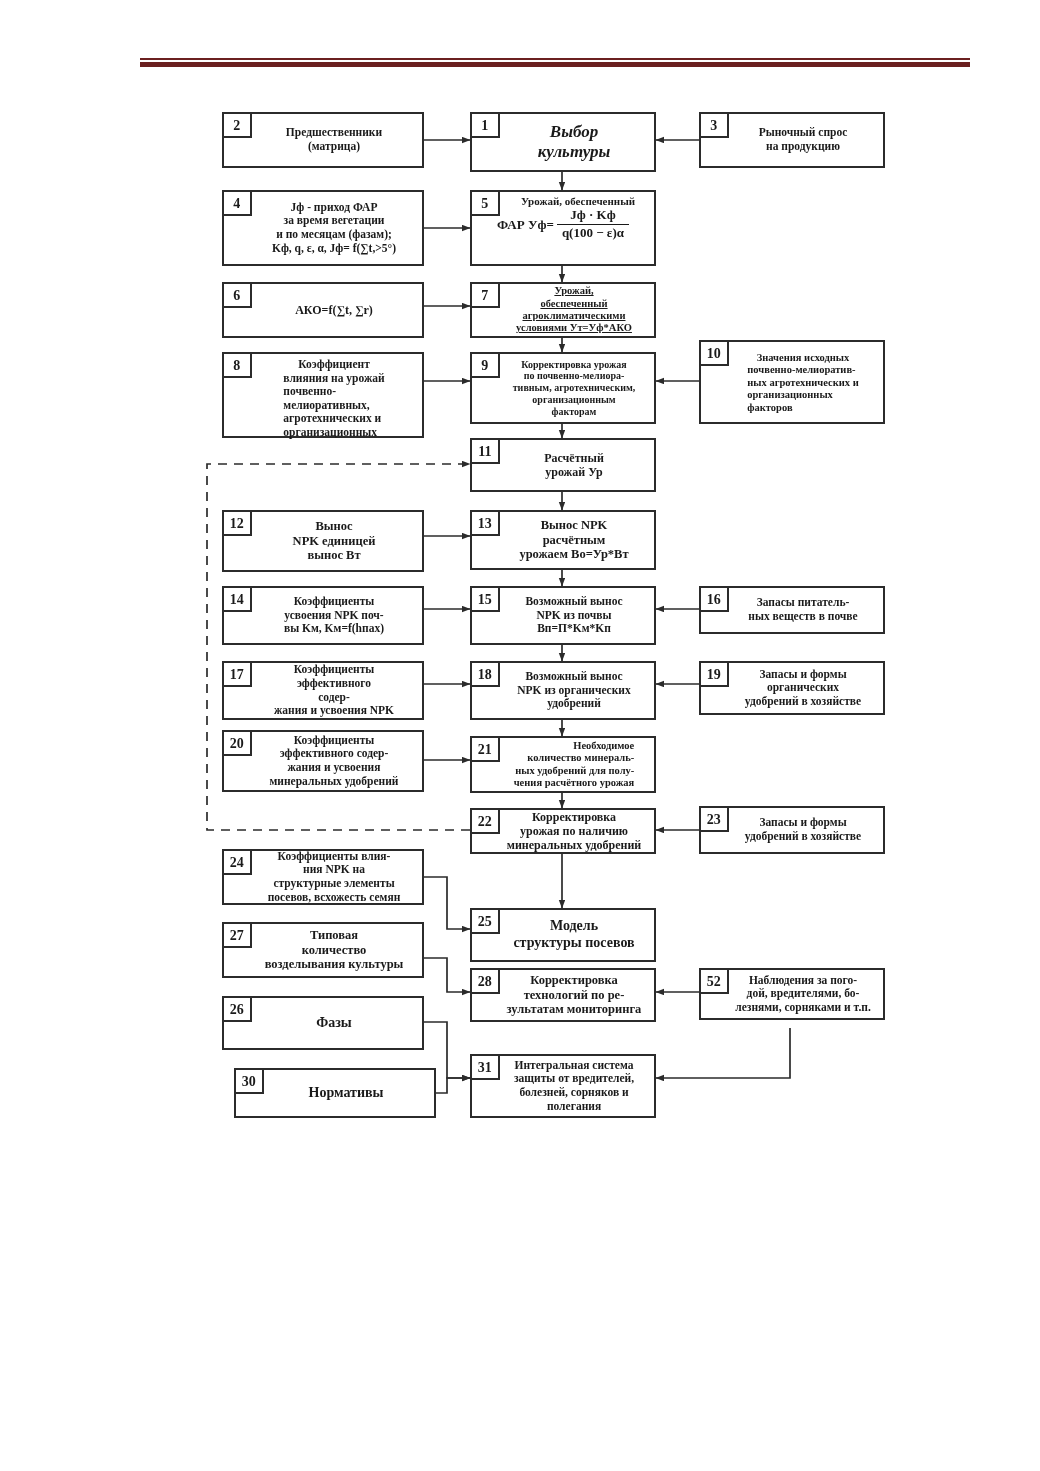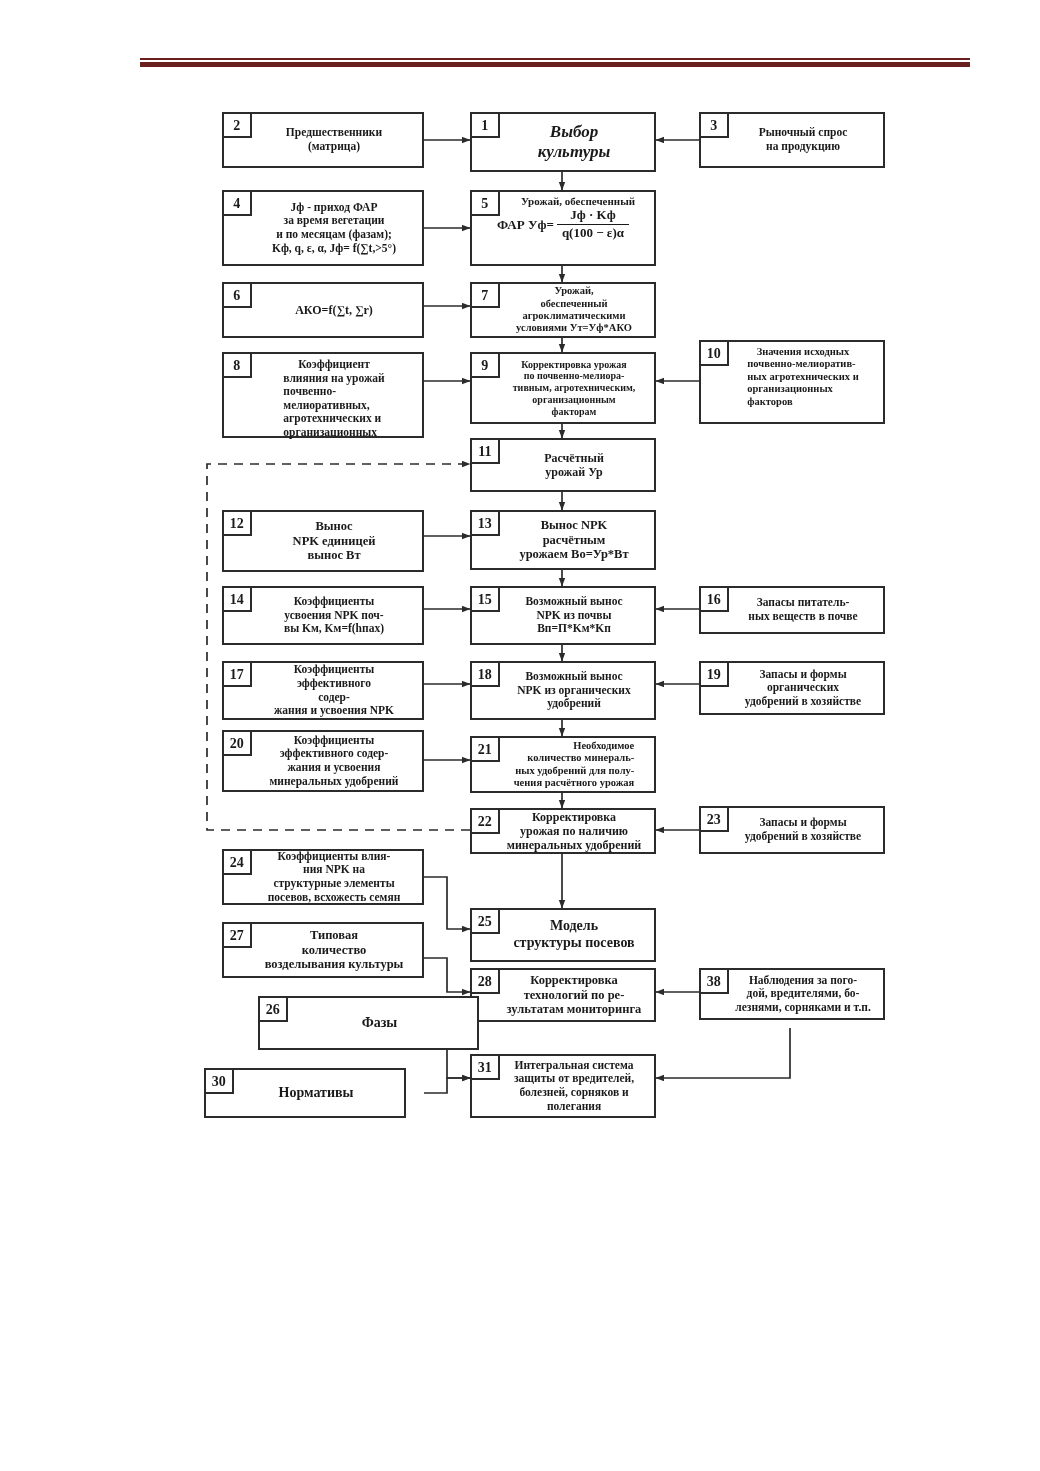--- a/index.html
+++ b/index.html
@@ -185,21 +185,21 @@
     <div class="node" style="left:222px;top:282px;width:202px;height:56px;">
       <div class="body plain pad-num">
         <span>
             <span class="ln">АКО=f(∑t, ∑r)</span>
           </span>
       </div>
       <div class="num">6</div>
     </div>
 
     <div class="node" style="left:470px;top:282px;width:186px;height:56px;">
-      <div class="body pad-num" style="font-size:10.5px;">
+      <div class="body pad-num" style="font-size:10.5px;text-decoration:underline;">
         <span>
           <span class="ln">Урожай,</span>
           <span class="ln">обеспеченный</span>
           <span class="ln">агроклиматическими</span>
           <span class="ln">условиями Ут=Уф*АКО</span>
         </span>
       </div>
       <div class="num">7</div>
     </div>
 
@@ -224,21 +224,21 @@
           <span class="ln">по почвенно-мелиора-</span>
           <span class="ln">тивным, агротехническим,</span>
           <span class="ln">организационным</span>
           <span class="ln">факторам</span>
         </span>
       </div>
       <div class="num">9</div>
     </div>
 
     <div class="node" style="left:699px;top:340px;width:186px;height:84px;">
-      <div class="body pad-num" style="font-size:10.5px;align-items:flex-start;padding-top:4px;">
+      <div class="body pad-num" style="font-size:10.5px;align-items:center;padding-top:4px;">
         <span>
           <span class="ln">Значения исходных</span>
           <span class="ln" style="text-align:left;">почвенно-мелиоратив-</span>
           <span class="ln" style="text-align:left;">ных агротехнических и</span>
           <span class="ln" style="text-align:left;">организационных</span>
           <span class="ln" style="text-align:left;">факторов</span>
         </span>
       </div>
       <div class="num">10</div>
     </div>
@@ -431,33 +431,33 @@
     </div>
 
     <div class="node" style="left:699px;top:968px;width:186px;height:52px;">
       <div class="body pad-num">
         <span>
           <span class="ln">Наблюдения за пого-</span>
           <span class="ln">дой, вредителями, бо-</span>
           <span class="ln">лезнями, сорняками и т.п.</span>
         </span>
       </div>
-      <div class="num">38</div>
-    </div>
-
-    <div class="node" style="left:222px;top:996px;width:221px;height:54px;margin-left:36px;">
+      <div class="num">52</div>
+    </div>
+
+    <div class="node" style="left:222px;top:996px;width:202px;height:54px;">
       <div class="body plain pad-num" style="font-size:14px;">
         <span>
             <span class="ln">Фазы</span>
           </span>
       </div>
       <div class="num">26</div>
     </div>
 
-    <div class="node" style="left:204px;top:1068px;width:202px;height:50px;">
+    <div class="node" style="left:234px;top:1068px;width:202px;height:50px;">
       <div class="body plain pad-num" style="font-size:14px;">
         <span>
             <span class="ln">Нормативы</span>
           </span>
       </div>
       <div class="num">30</div>
     </div>
 
     <div class="node" style="left:470px;top:1054px;width:186px;height:64px;">
       <div class="body pad-num">

